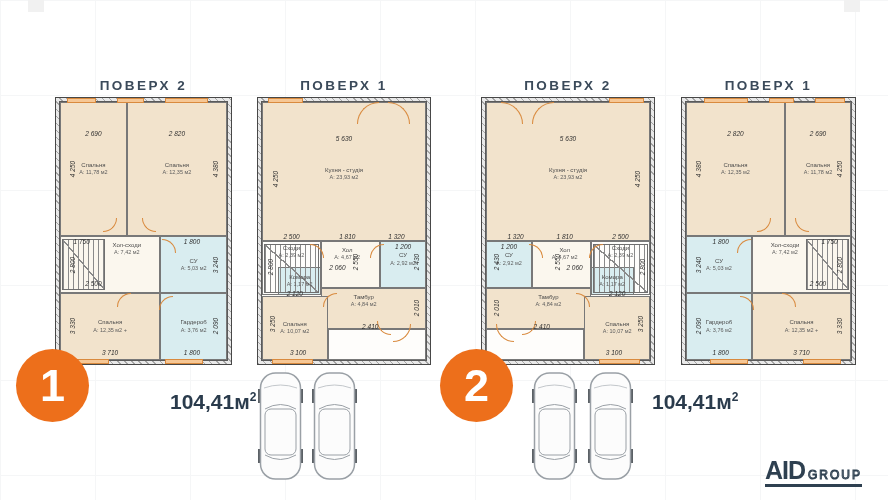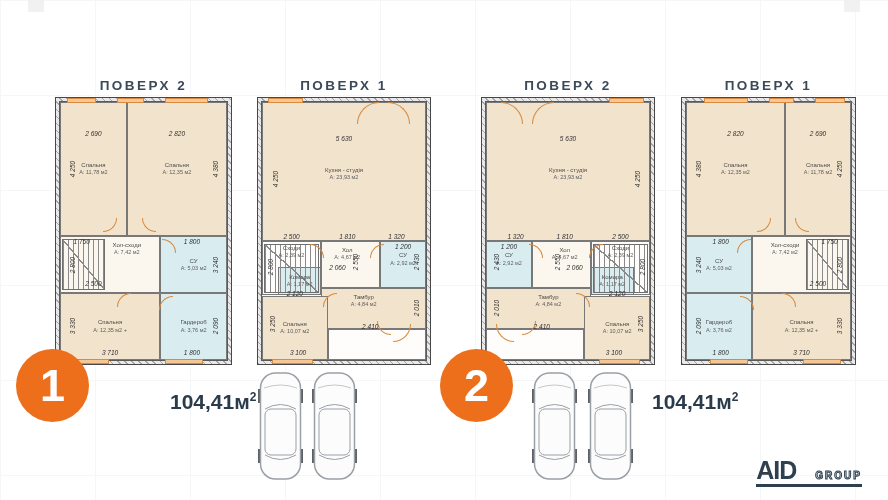--- a/index.html
+++ b/index.html
@@ -47,21 +47,21 @@
   .total-area{position:absolute;font-size:21px;font-weight:700;color:#2a3b4c;z-index:6;}
   .total-area sup{font-size:12px;}
 
   
   .car{position:absolute;z-index:2;}
 
   
   .logo{position:absolute;right:26px;bottom:13px;z-index:6;display:flex;align-items:baseline;
         border-bottom:3px solid #2e4050;padding-bottom:1px;}
   .logo-aid{font-size:25px;font-weight:800;color:#2e4050;letter-spacing:-1px;line-height:1;}
-  .logo-group{font-size:10px;font-weight:700;color:#2e4050;letter-spacing:2px;line-height:1;margin-left:19px;}
+  .logo-group{font-size:12px;font-weight:400;color:#2e4050;letter-spacing:2px;line-height:1;margin-left:3px;}
   @supports (-webkit-text-stroke: 1px #000){
     .logo-group{color:#ffffff;-webkit-text-stroke:1px #2e4050;}
   }
 </style>
 </head>
 <body>
 
 <div class="page">
   <div class="deco-square" style="left:28px;top:0;width:16px;height:12px;"></div>
   <div class="deco-square" style="left:844px;top:0;width:16px;height:12px;"></div>

